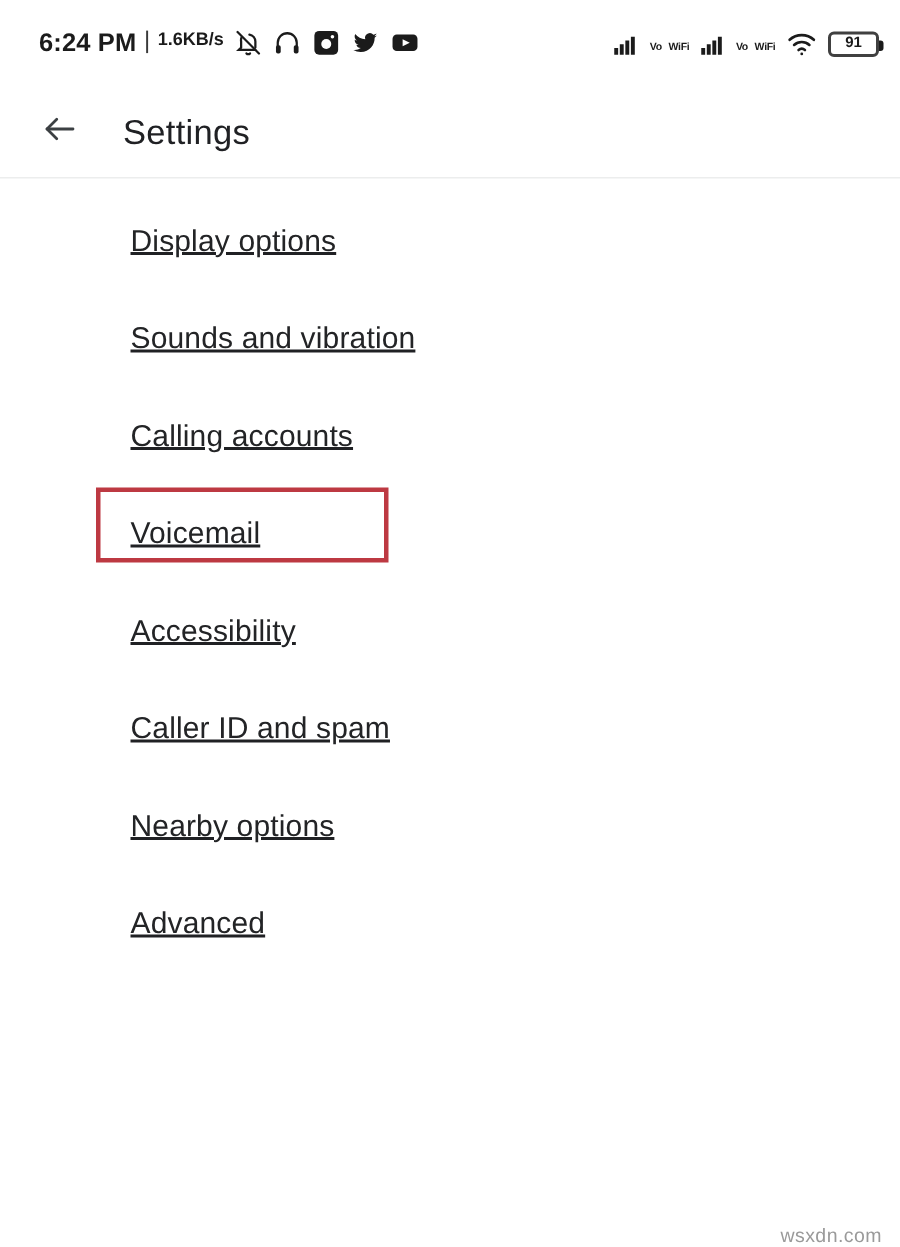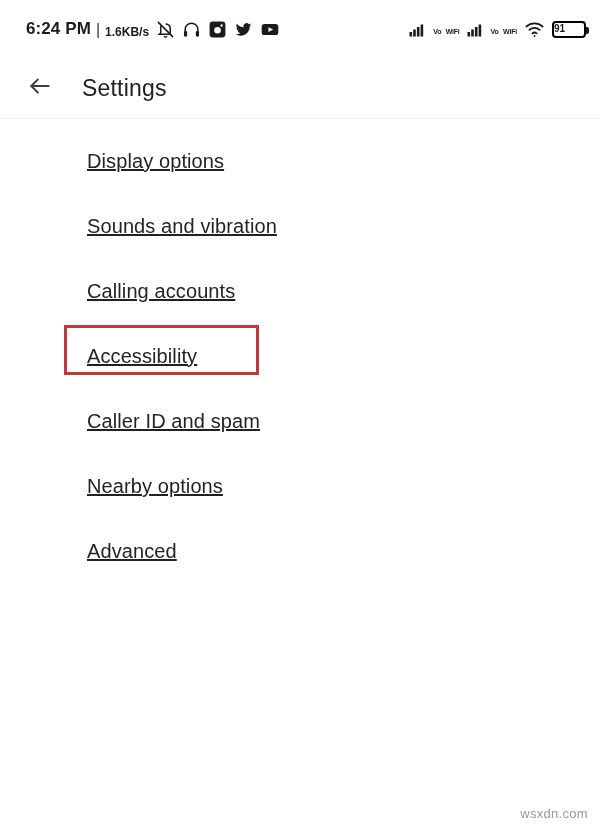--- a/index.html
+++ b/index.html
@@ -21,21 +21,21 @@
     height: 58px;
     display: flex;
     align-items: center;
     justify-content: space-between;
     padding: 0 14px 0 26px;
     box-sizing: border-box;
     background: #ffffff;
   }
   .status-left {
     display: flex;
-    align-items: flex-end;
+    align-items: flex-start;
     gap: 7px;
   }
   .status-clock {
     font-size: 17px;
     font-weight: bold;
     letter-spacing: .1px;
     color: #1b1b1b;
     white-space: nowrap;
   }
   .status-sep {
@@ -65,25 +65,25 @@
     font-weight: bold;
     line-height: 7px;
     text-align: center;
     color: #1b1b1b;
     letter-spacing: -0.2px;
   }
   .battery {
     position: relative;
     width: 34px;
     height: 17px;
-    border: 2px solid #000000;
+    border: 2px solid #404040;
     border-radius: 4px;
     display: flex;
     align-items: center;
-    justify-content: flex-start;
+    justify-content: center;
     box-sizing: border-box;
   }
   .battery::after {
     content: "";
     position: absolute;
     right: -5px;
     top: 4px;
     width: 3px;
     height: 7px;
     background: #1b1b1b;
@@ -152,21 +152,21 @@
     width: 195px;
     height: 50px;
     border: 3px solid #bd3942;
     box-sizing: border-box;
     pointer-events: none;
   }
 
   .watermark {
     position: absolute;
     right: 12px;
-    bottom: 10px;
+    bottom: 0;
     font-size: 13px;
     color: #9a9a9a;
     letter-spacing: .3px;
   }
 </style>
 </head>
 <body>
 
 <div class="status-bar">
 
@@ -269,20 +269,23 @@
   <div class="settings-item">
     <span class="settings-item-label">Display options</span>
   </div>
   <div class="settings-item">
     <span class="settings-item-label">Sounds and vibration</span>
   </div>
   <div class="settings-item">
     <span class="settings-item-label">Calling accounts</span>
   </div>
   <div class="settings-item">
+    <span class="settings-item-label">Voicemail</span>
+  </div>
+  <div class="settings-item">
     <span class="settings-item-label">Accessibility</span>
   </div>
   <div class="settings-item">
     <span class="settings-item-label">Caller ID and spam</span>
   </div>
   <div class="settings-item">
     <span class="settings-item-label">Nearby options</span>
   </div>
   <div class="settings-item">
     <span class="settings-item-label">Advanced</span>

